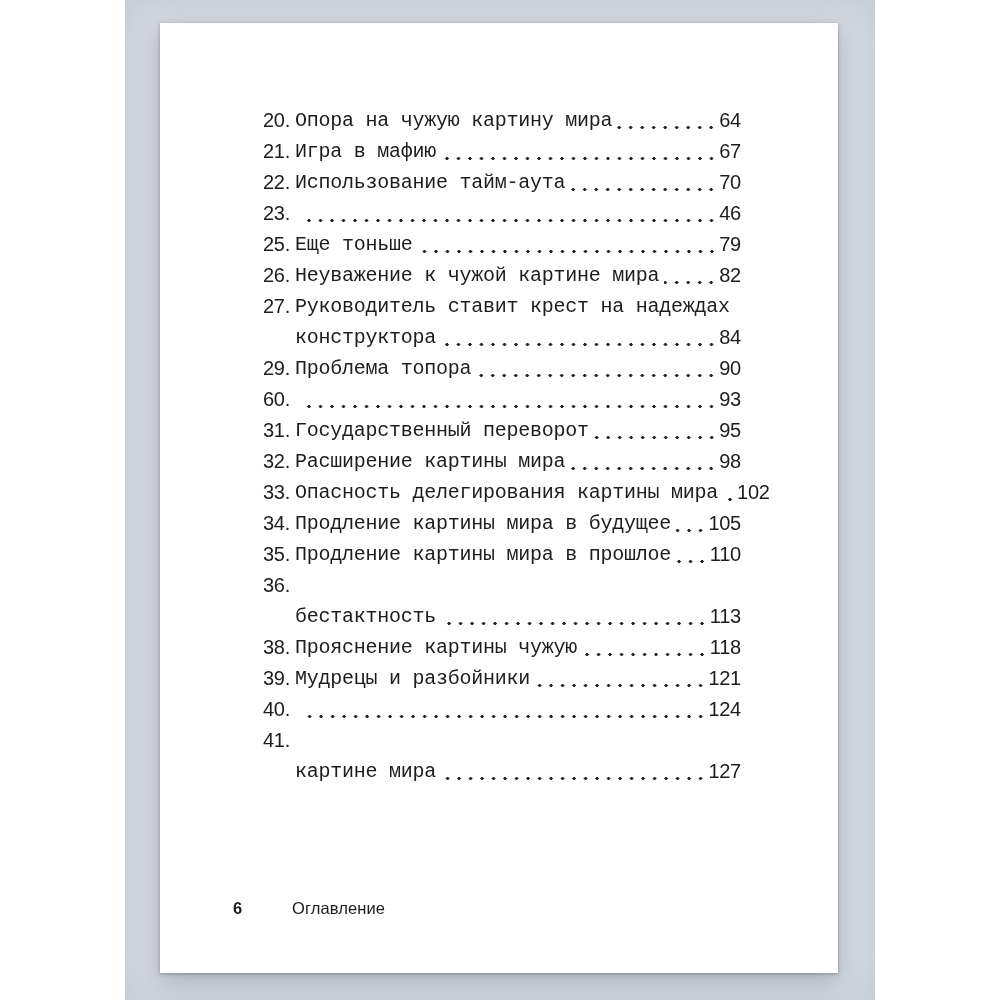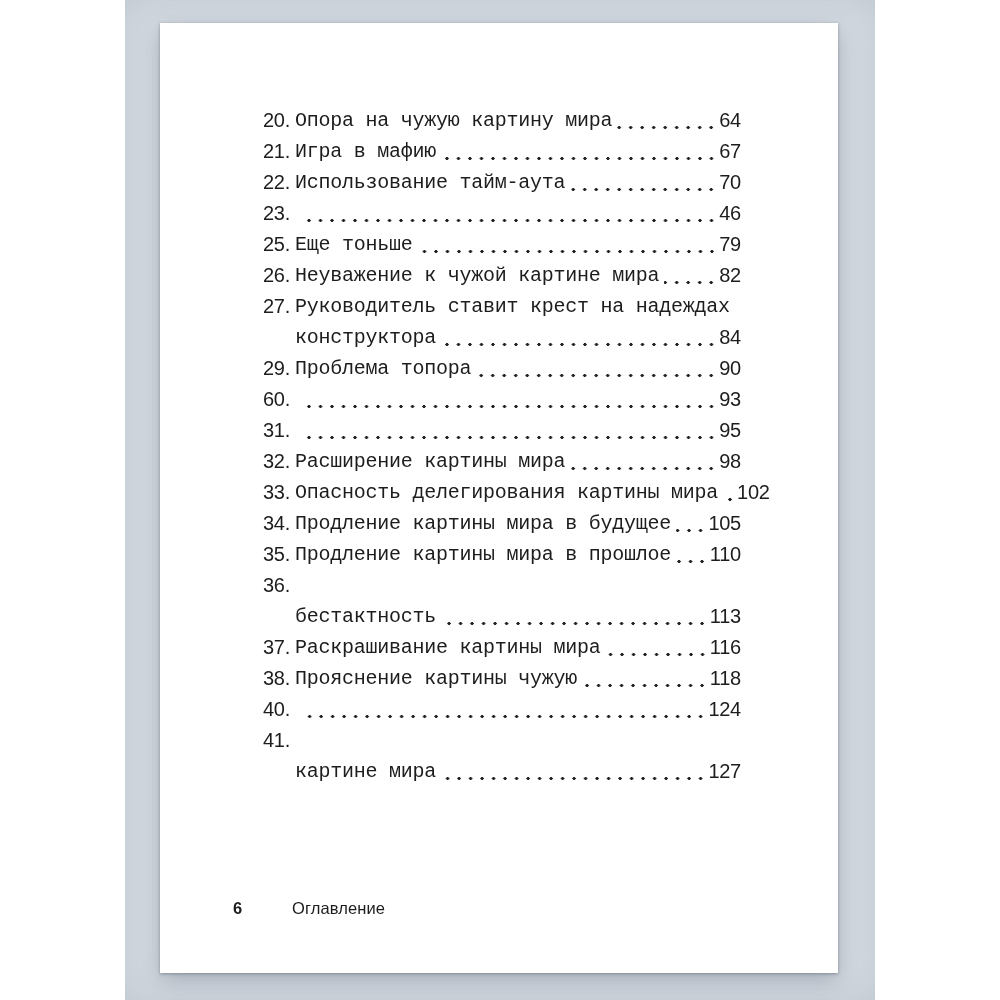--- a/index.html
+++ b/index.html
@@ -153,20 +153,21 @@
   </div>
 
   <div class="row">
     <span class="num">60.</span>
     <span class="dots"></span>
     <span class="pg">93</span>
   </div>
 
   <div class="row">
     <span class="num">31.</span>
+    <span class="title">Государственный переворот</span>
     <span class="dots"></span>
     <span class="pg">95</span>
   </div>
 
   <div class="row">
     <span class="num">32.</span>
     <span class="title">Расширение картины мира</span>
     <span class="dots"></span>
     <span class="pg">98</span>
   </div>
@@ -197,34 +198,34 @@
 
   </div>
 
   <div class="row">
     <span class="num"></span>
     <span class="title">бестактность</span>
     <span class="dots"></span>
     <span class="pg">113</span>
   </div>
 
-  <div class="row">
-    <span class="num">37.</span>
-    <span class="title">Раскрашивание картины мира</span>
-    <span class="dots"></span>
-    <span class="pg">116</span>
-  </div>
 
   <div class="row">
     <span class="num">38.</span>
     <span class="title">Прояснение картины чужую</span>
     <span class="dots"></span>
     <span class="pg">118</span>
   </div>
 
+  <div class="row">
+    <span class="num">39.</span>
+    <span class="title">Мудрецы и разбойники</span>
+    <span class="dots"></span>
+    <span class="pg">121</span>
+  </div>
 
   <div class="row">
     <span class="num">40.</span>
     <span class="dots"></span>
     <span class="pg">124</span>
   </div>
 
   <div class="row nopage">
     <span class="num">41.</span>
 

